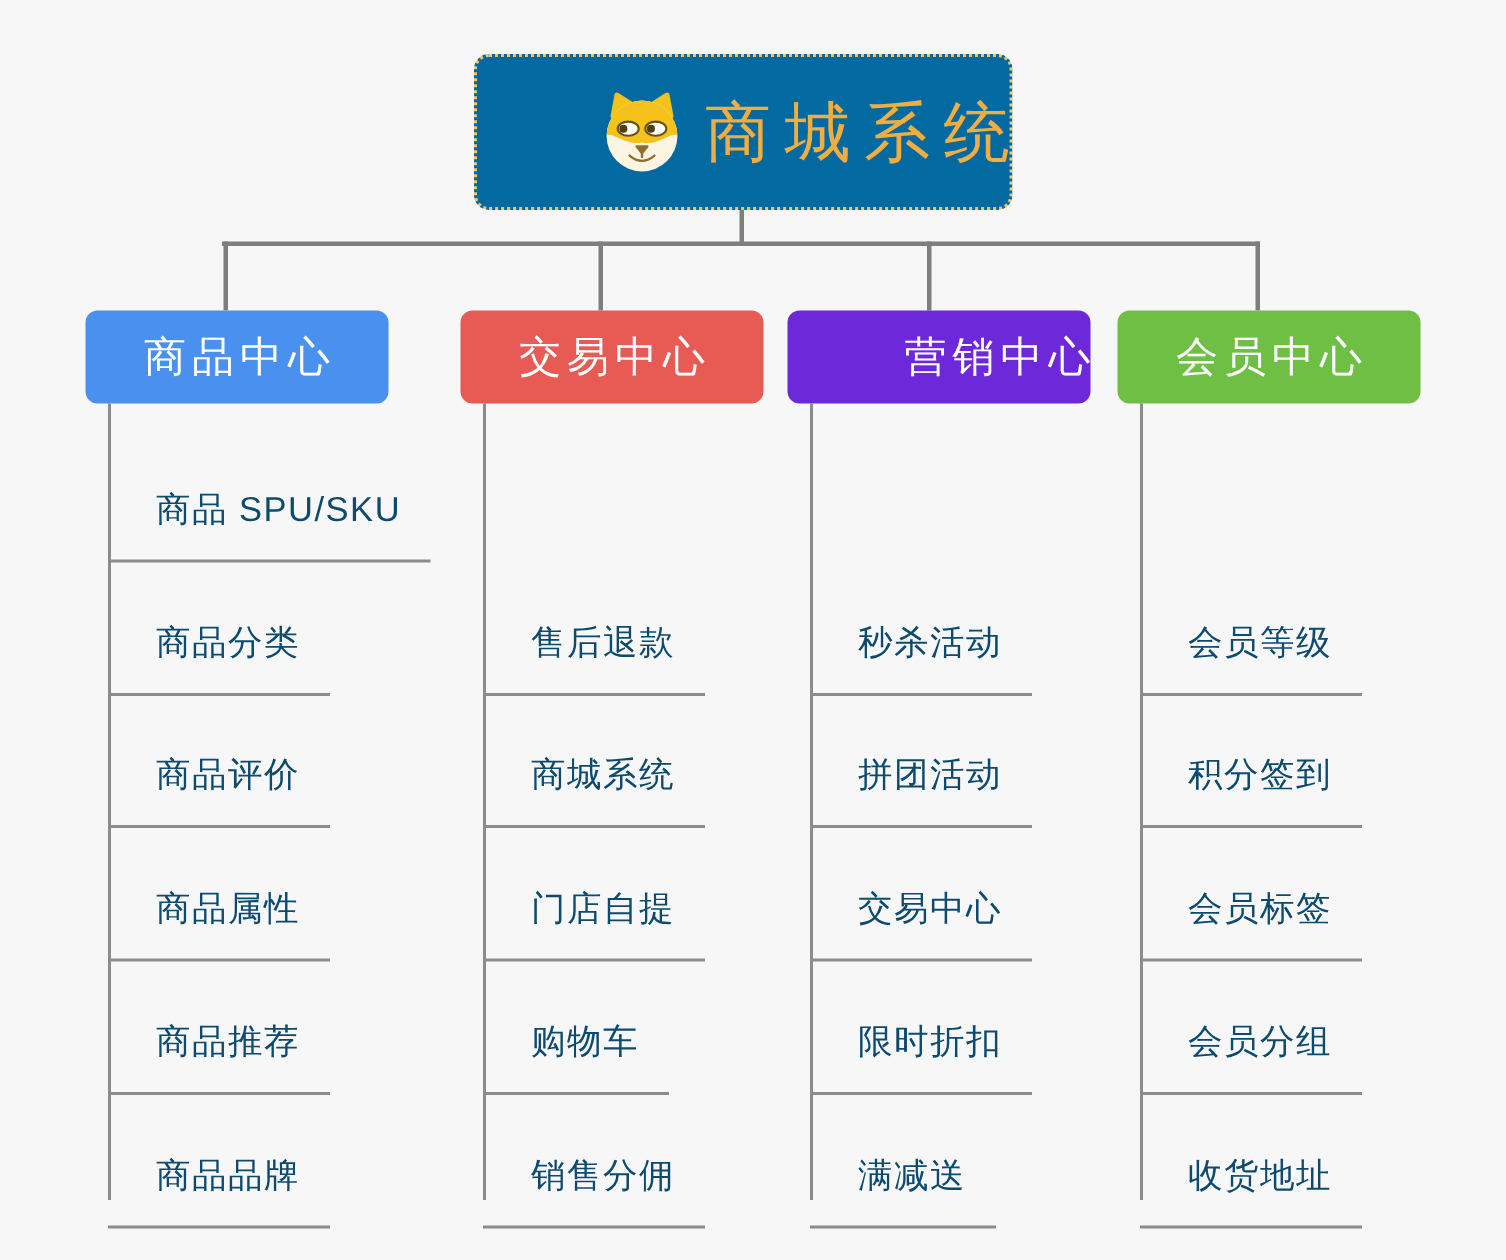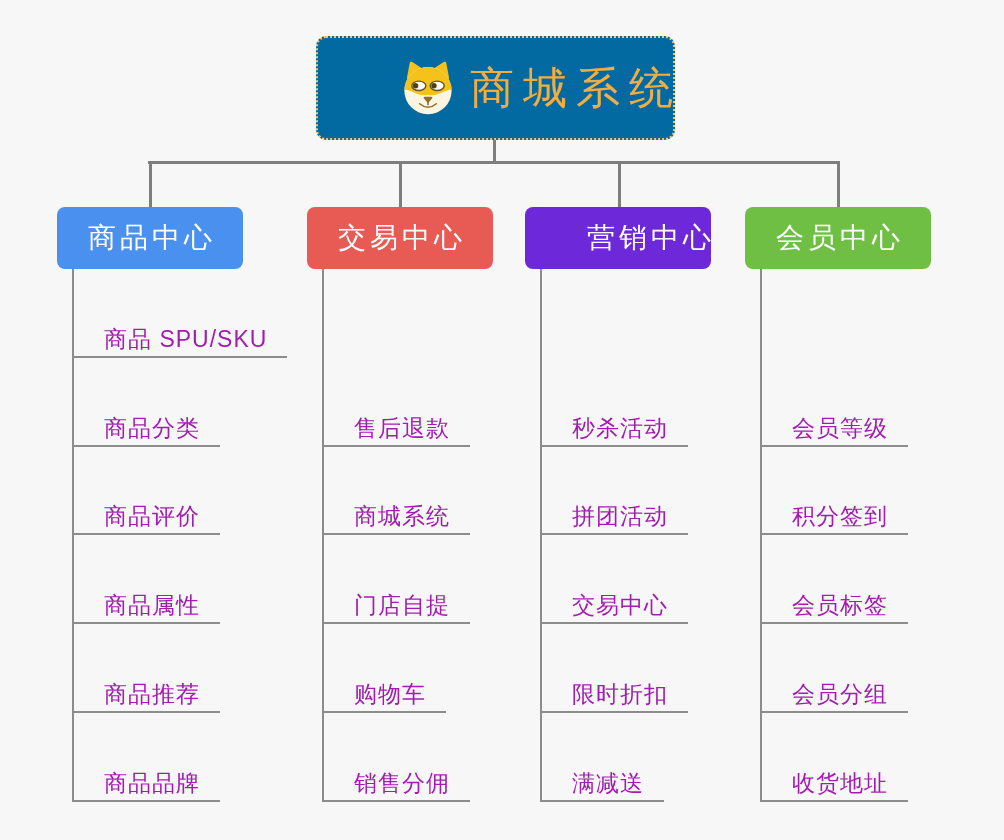--- a/index.html
+++ b/index.html
@@ -12,37 +12,37 @@
   .root-title{font-size:44px;letter-spacing:9px;color:#f2ad40;white-space:nowrap;margin-right:-9px;}
 
   
   .line{position:absolute;background:#7e7e7e;}
   .stem{left:493px;top:140px;width:3px;height:23px;}
   .rail{left:148px;top:161px;width:692px;height:3px;}
   .drop{top:161px;width:3px;height:46px;}
   .drop.d0{left:149px;} .drop.d1{left:399px;} .drop.d2{left:618px;} .drop.d3{left:837px;}
 
   
-  .branch-box{position:absolute;top:207px;width:186px;height:62px;border-radius:8px;
+  .branch-box{position:absolute;top:207px;width:202px;height:62px;border-radius:8px;
     display:flex;align-items:center;justify-content:center;
     color:#ffffff;font-size:28px;letter-spacing:4px;white-space:nowrap;}
   .branch-box span{margin-right:-4px;}
   .bx0{left:57px;background:#4a90ee;}
   .bx1{left:307px;background:#e85a54;}
   .bx2{left:525px;background:#6d28d9;justify-content:flex-end;}
   .bx3{left:745px;background:#6fbf44;}
 
   
   .spine{position:absolute;top:269px;width:2px;height:531px;background:#8c8c8c;}
   .sp0{left:72px;} .sp1{left:322px;} .sp2{left:540px;} .sp3{left:760px;}
 
   
   .item{position:absolute;box-sizing:border-box;
-    padding:0 20px 2px 32px;line-height:30px;font-size:23px;letter-spacing:1px;
-    color:#a21caf;white-space:nowrap;border-bottom:2px solid #8c8c8c;}
+    padding:0 20px 19px 32px;line-height:30px;font-size:23px;letter-spacing:1px;
+    color:#0c4a6e;white-space:nowrap;border-bottom:2px solid #8c8c8c;}
   .colx0{left:72px;} .colx1{left:322px;} .colx2{left:540px;} .colx3{left:760px;}
   .row0{top:324px;} .row1{top:413px;} .row2{top:501px;}
   .row3{top:590px;} .row4{top:679px;} .row5{top:768px;}
 </style>
 </head>
 <body>
 
 <div id="canvas">
 
   <div class="root-node">

